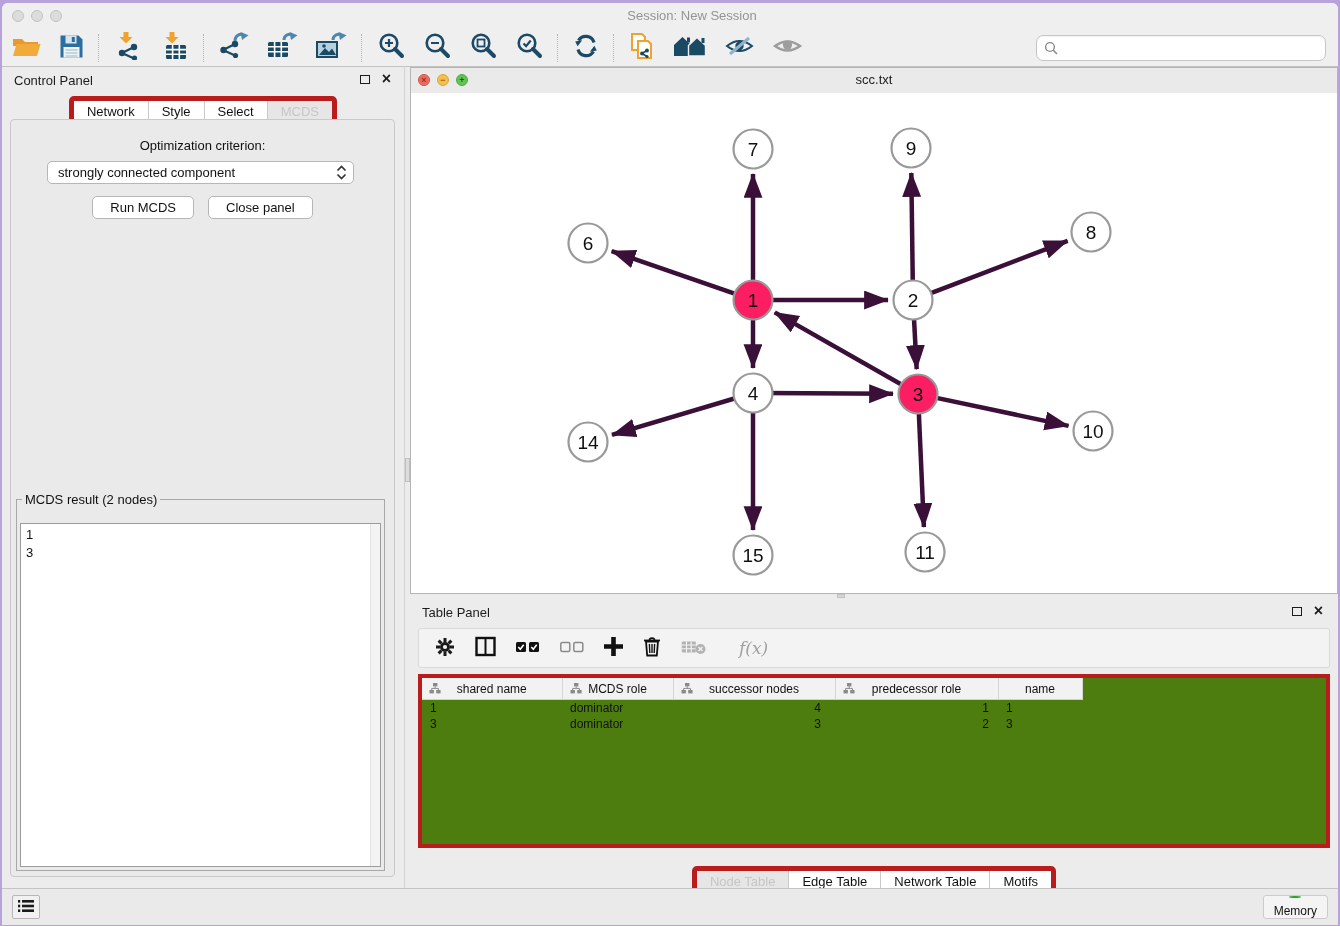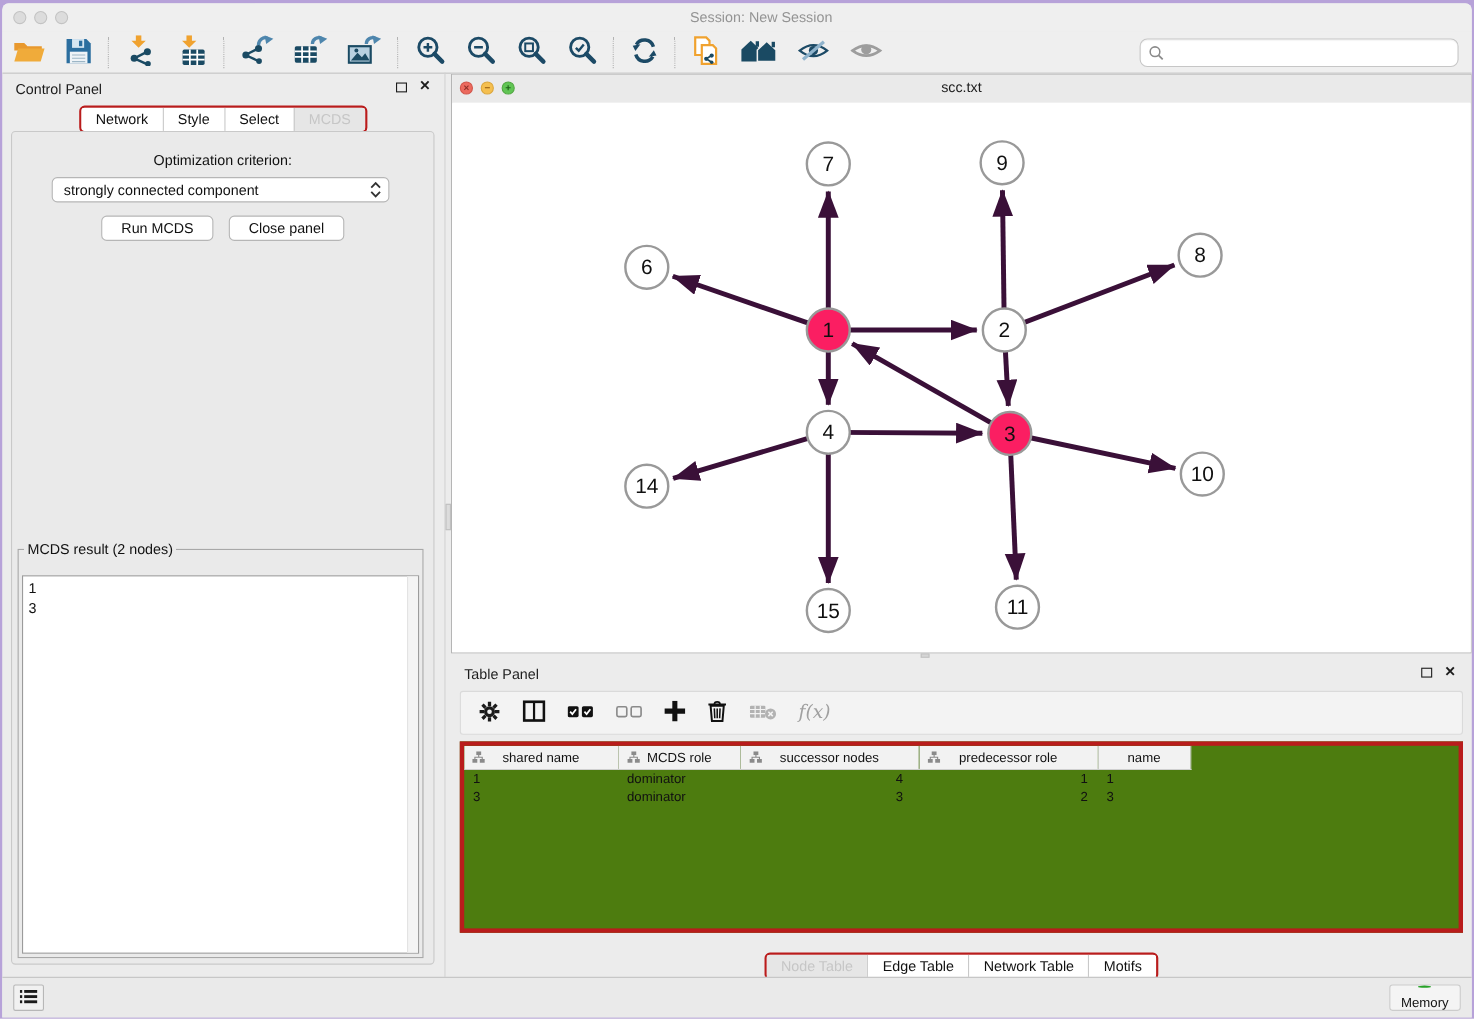--- a/index.html
+++ b/index.html
@@ -38,21 +38,21 @@
   
   .control-panel{position:absolute;left:0;top:0;bottom:0;width:402px;}
   .panel-head{position:relative;height:28px;}
   .panel-head .ph-title{position:absolute;left:12px;top:7px;font-size:13px;color:#1c1c1c;}
   .ph-float{position:absolute;top:9px;width:10px;height:9px;border:1.5px solid #1c1c1c;
     box-sizing:border-box;background:transparent;}
   .ph-close{position:absolute;top:3px;font-size:16px;font-weight:bold;color:#1c1c1c;line-height:20px;}
   .cp-float{right:34px;} .cp-close{right:13px;}
 
   .seg-tabs{position:absolute;left:0;right:0;top:30px;display:flex;justify-content:center;}
-  .seg{display:inline-flex;border:2px solid #b91c1c;border-radius:5px;overflow:hidden;
+  .seg{display:inline-flex;border:5px solid #b91c1c;border-radius:5px;overflow:hidden;
     background:#fff;box-shadow:0 1px 0 rgba(255,255,255,.6);text-align:center;}
   .seg .tab{padding:3px 13px;font-size:13px;color:#111;background:#fff;
     border-left:1px solid #c9c9c9;cursor:default;}
   .seg .tab:first-child{border-left:none;}
   .seg .tab.disabled-look{background:#e6e6e6;color:#c6c6c6;}
 
   .cp-body{position:absolute;left:8px;right:9px;top:53px;bottom:12px;
     border:1px solid #c9c9c9;border-radius:4px;background:#eaeaea;}
   .opt-label{position:absolute;left:0;right:0;top:18px;text-align:center;font-size:13px;color:#111;}
   .cb-select{position:absolute;left:36px;right:40px;top:41px;height:23px;background:#fff;
@@ -95,21 +95,21 @@
   .h-splitter .grip-h{position:absolute;left:427px;top:0px;width:8px;height:4px;
     background:#d6d6d6;border:1px solid #c2c2c2;box-sizing:border-box;}
 
   
   .table-panel{position:absolute;left:0;right:0;top:532px;bottom:0;}
   .tp-float{right:36px;} .tp-close{right:15px;}
   .tbl-toolbar{position:absolute;left:8px;right:8px;top:30px;height:40px;background:#f3f3f3;
     border:1px solid #dadada;border-radius:3px;display:flex;align-items:center;
     gap:20px;padding-left:16px;box-sizing:border-box;}
   .ti{display:flex;align-items:center;border:none;background:none;padding:0;}
-  .fx-label{font-family:"DejaVu Serif", serif;font-style:italic;font-size:17px;color:#a0a0a0;}
+  .fx-label{font-family:"DejaVu Serif", serif;font-style:italic;font-size:17px;color:#a0a0a0;margin-left:13px;}
   .tbl-wrap{position:absolute;left:8px;right:8px;top:76px;height:174px;background:#4d7c0f;
     border:4px solid #b91c1c;box-sizing:border-box;overflow:hidden;}
   table.node-table{border-collapse:collapse;table-layout:fixed;font-size:12px;color:#111;}
   table.node-table th{background:#f2f2f2;border-right:1px solid #d6d6d6;border-bottom:1px solid #cfcfcf;
     height:21px;font-weight:normal;position:relative;padding:0;}
   table.node-table th .th-label{display:block;text-align:center;font-size:12px;color:#111;}
   table.node-table th .th-icon{position:absolute;left:7px;top:5px;}
   table.node-table td{height:16px;padding:0 8px;line-height:16px;}
   table.node-table td:nth-child(3){padding-right:14px;}
   table.node-table td:nth-child(4){padding-right:9px;}

